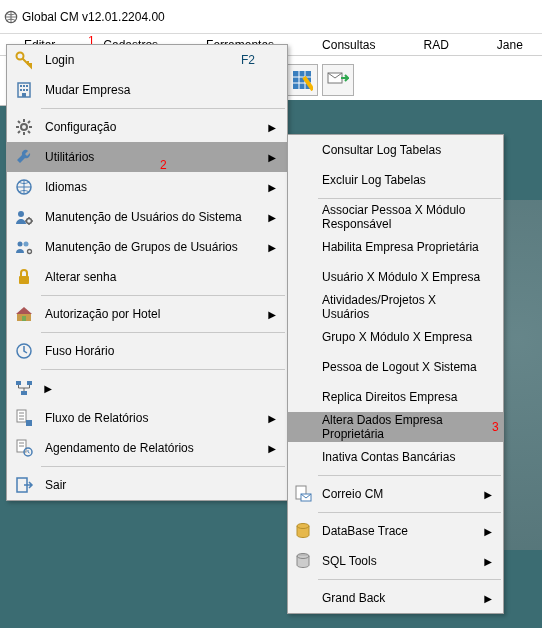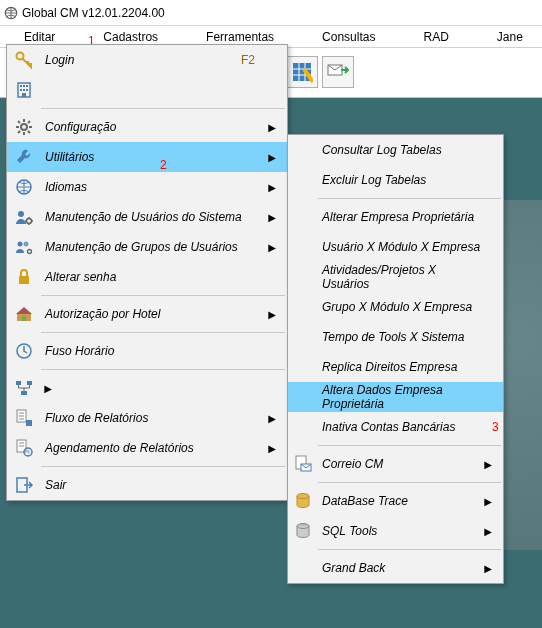--- a/index.html
+++ b/index.html
@@ -1,38 +1,38 @@
 <!DOCTYPE html>
 <html><head>
 <meta charset="utf-8">
 <style>
   * { box-sizing: border-box; margin: 0; padding: 0; font-family: "Segoe UI", Tahoma, sans-serif; font-size: 12px; }
   body { width: 542px; height: 628px; background: #3b6c72; overflow: hidden; position: relative; }
 
-  .title-bar { height: 26px; background: #fff; display: flex; align-items: center; padding: 0 4px; gap: 4px; border-bottom: 1px solid #d9d9d9;}
+  .title-bar { height: 34px; background: #fff; display: flex; align-items: center; padding: 0 4px; gap: 4px; border-bottom: 1px solid #d9d9d9;}
   .title-bar .globe { width:14px; height:14px; }
   .title-bar .title-text { color:#000; }
 
   .menu-bar { height: 22px; background:#fff; display:flex; align-items:stretch; border-bottom:1px solid #d0d0d0;}
   .menu-bar .mitem { padding:4px 24px; color:#000; display:flex; align-items:center; cursor:default;}
   .menu-bar .mitem.active { background:#cce8ff; border:1px solid #99d1ff; padding:3px 15px;}
   .menu-bar .mitem:last-child { padding-right: 4px; }
 
   .toolbar-strip { height: 50px; background:#fff; border-bottom:1px solid #c0c0c0; position:relative;}
   .toolbar-btns { position:absolute; left:286px; top:8px; display:flex; gap:4px; }
   .tbtn { width:32px; height:32px; border:1px solid #b0b0b0; background:#f5f5f5; display:flex; align-items:center; justify-content:center;}
 
   .annotation { position:absolute; font-size:12px; color:#ff0000; font-weight:500;}
 
   .menu-panel { position:absolute; background:#f2f2f2; border:1px solid #a0a0a0; box-shadow:2px 2px 4px rgba(0,0,0,.25);}
   .menu-panel .row { display:flex; align-items:center; height:30px; padding:0 8px 0 0; position:relative;}
-  .menu-panel .row.hl { background:#7dd3fc;}
+  .menu-panel .row.hl { background:#a3a3a3;}
   .menu-panel .icon-slot { width:34px; display:flex; align-items:center; justify-content:center;}
-  .menu-panel .label { flex:1; padding-left:4px; color:#000;font-style:italic;}
-  .menu-panel .shortcut { color:#a16207; padding-right:10px;}
+  .menu-panel .label { flex:1; padding-left:4px; color:#000;}
+  .menu-panel .shortcut { color:#0c4a6e; padding-right:10px;}
   .menu-panel .arrow { width:14px; text-align:center; color:#000; font-size:10px;}
   .sep { height:1px; background:#c8c8c8; margin:3px 2px 3px 34px;}
 
   #main-menu { left:6px; top:44px; width:282px;}
   #sub-menu { left:287px; top:134px; width:217px;}
   #sub-menu .icon-slot{ width:30px;}
   #sub-menu .row { height:30px;}
   #sub-menu .sep { margin-left:30px;}
 
   .bg-rect { position:absolute; left:6px; top:100px; right:0; height:480px; background:#3b6c72;}
@@ -114,20 +114,21 @@
           <rect x="4" y="3" width="12" height="14" fill="none" stroke="#5080b0" stroke-width="1.5"></rect>
           <rect x="6" y="5" width="2" height="2" fill="#5080b0"></rect>
           <rect x="9" y="5" width="2" height="2" fill="#5080b0"></rect>
           <rect x="12" y="5" width="2" height="2" fill="#5080b0"></rect>
           <rect x="6" y="9" width="2" height="2" fill="#5080b0"></rect>
           <rect x="9" y="9" width="2" height="2" fill="#5080b0"></rect>
           <rect x="12" y="9" width="2" height="2" fill="#5080b0"></rect>
           <rect x="8" y="13" width="4" height="4" fill="#5080b0"></rect>
         </svg>
       </span>
+      <span class="label">Mudar Empresa</span>
       <span class="arrow"></span>
     </div>
     <div class="sep"></div>
     <div class="row">
       <span class="icon-slot">
         <svg width="20" height="20" viewBox="0 0 20 20">
           <circle cx="10" cy="10" r="3" fill="none" stroke="#666" stroke-width="2"></circle>
           <path d="M10 2v3M10 15v3M2 10h3M15 10h3M4 4l2 2M14 14l2 2M16 4l-2 2M6 14l-2 2" stroke="#666" stroke-width="2"></path>
         </svg>
       </span>
@@ -265,41 +266,46 @@
       <span class="arrow"></span>
     </div>
     <div class="row">
       <span class="icon-slot"></span>
       <span class="label">Excluir Log Tabelas</span>
       <span class="arrow"></span>
     </div>
     <div class="sep"></div>
     <div class="row">
       <span class="icon-slot"></span>
-      <span class="label">Alterar Empresa Proprietária</span>
+      <span class="label">Associar Pessoa X Módulo Responsável</span>
+      <span class="arrow"></span>
+    </div>
+    <div class="row">
+      <span class="icon-slot"></span>
+      <span class="label">Habilita Empresa Proprietária</span>
       <span class="arrow"></span>
     </div>
     <div class="row">
       <span class="icon-slot"></span>
       <span class="label">Usuário X Módulo X Empresa</span>
       <span class="arrow"></span>
     </div>
     <div class="row">
       <span class="icon-slot"></span>
       <span class="label">Atividades/Projetos X Usuários</span>
       <span class="arrow"></span>
     </div>
     <div class="row">
       <span class="icon-slot"></span>
       <span class="label">Grupo X Módulo X Empresa</span>
       <span class="arrow"></span>
     </div>
     <div class="row">
       <span class="icon-slot"></span>
-      <span class="label">Tempo de Tools X Sistema</span>
+      <span class="label">Pessoa de Logout X Sistema</span>
       <span class="arrow"></span>
     </div>
     <div class="row">
       <span class="icon-slot"></span>
       <span class="label">Replica Direitos Empresa</span>
       <span class="arrow"></span>
     </div>
     <div class="row hl">
       <span class="icon-slot"></span>
       <span class="label">Altera Dados Empresa Proprietária</span>

